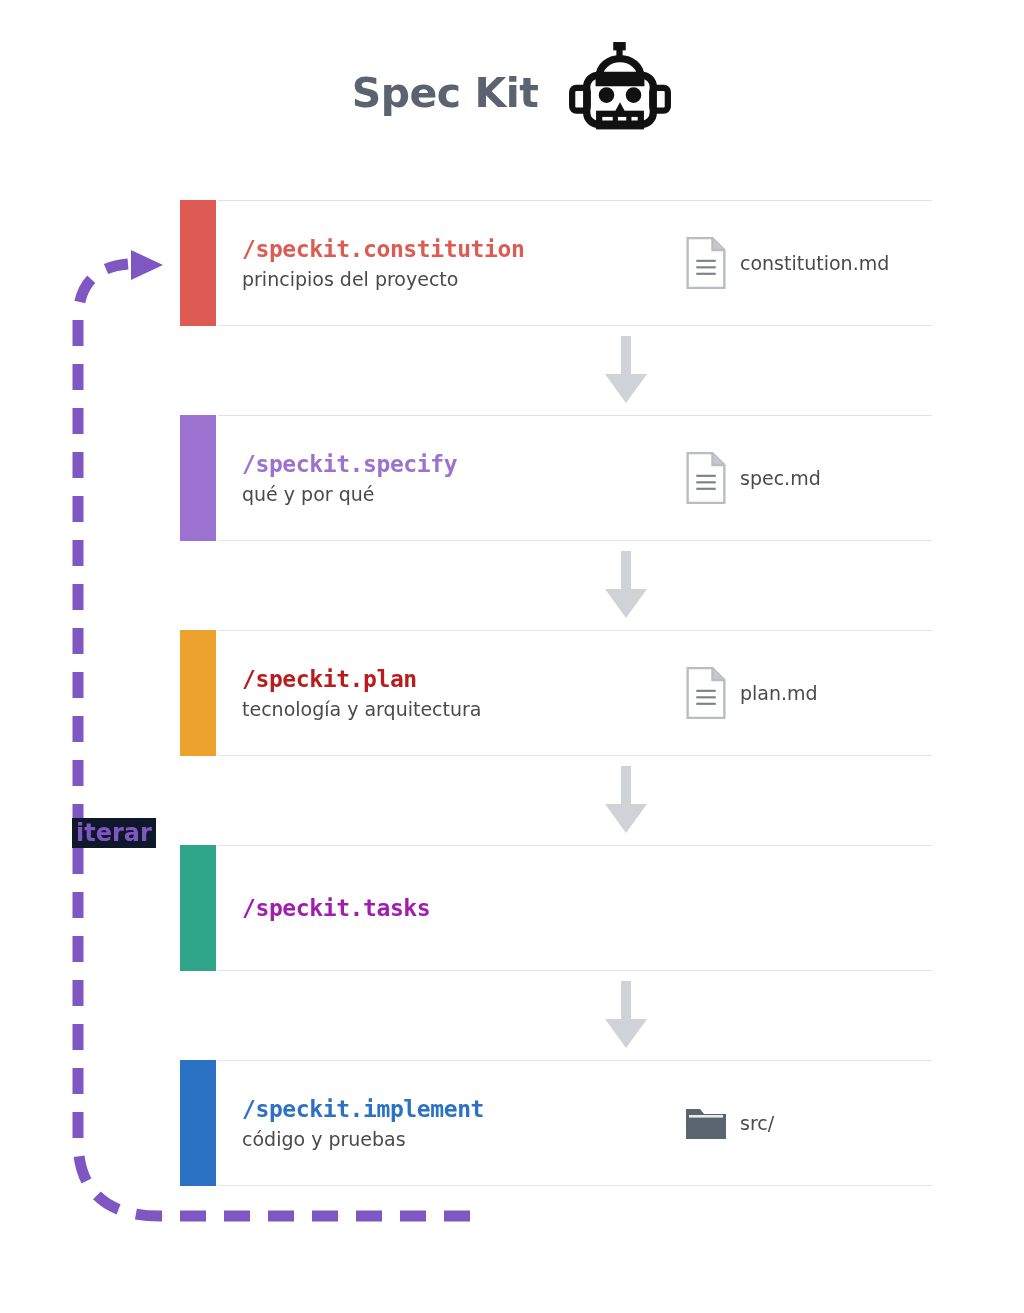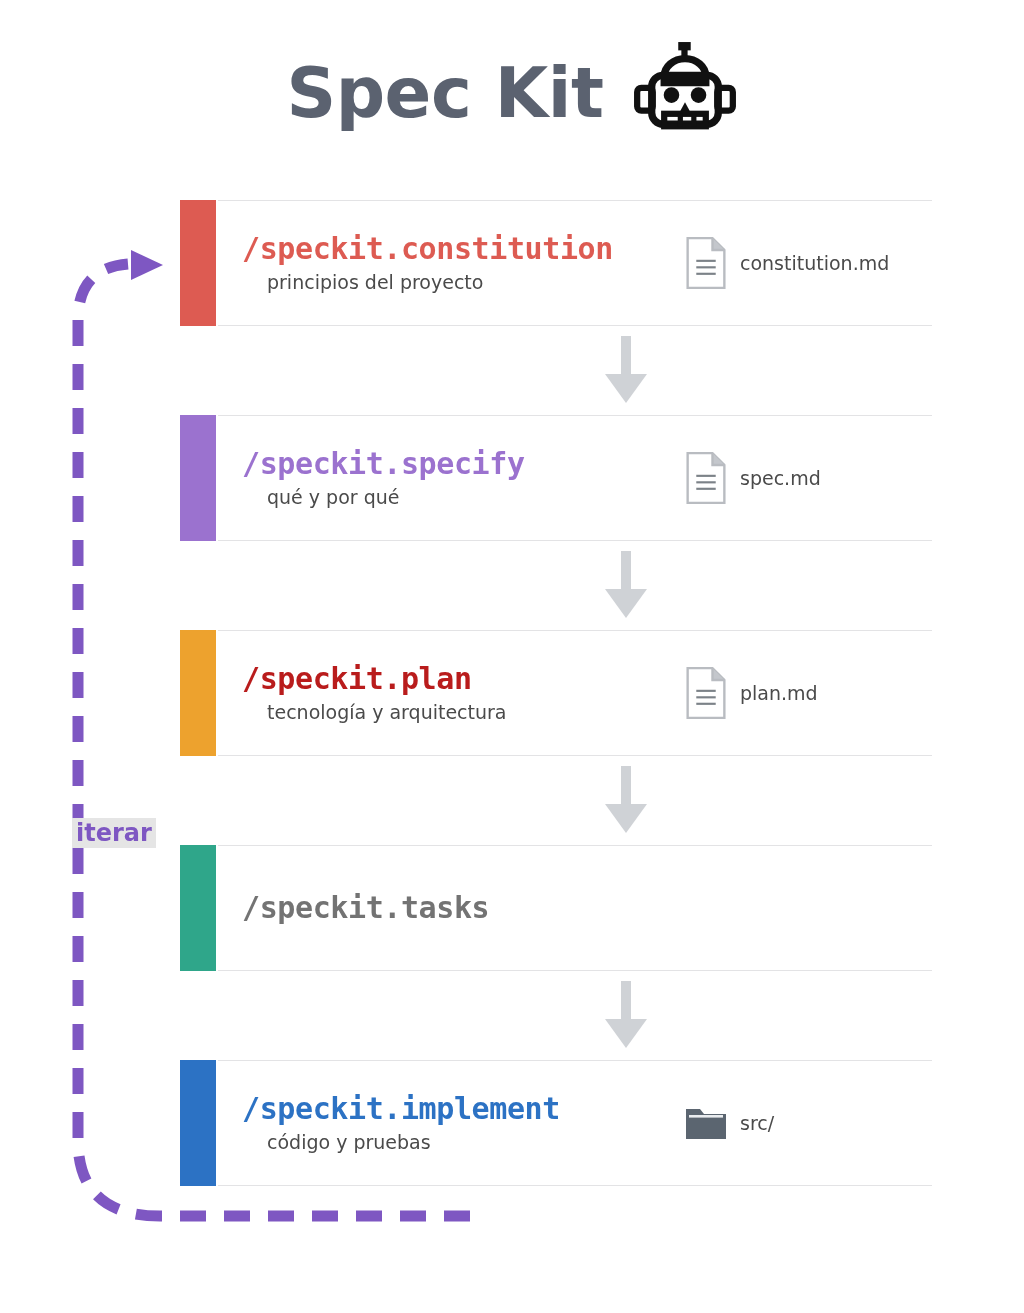--- a/index.html
+++ b/index.html
@@ -26,21 +26,21 @@
     left: 0;
     width: 1024px;
     height: 110px;
     display: flex;
     align-items: center;
     justify-content: center;
     gap: 30px;
   }
   .title-text {
     font-family: "DejaVu Sans", sans-serif;
-    font-size: 69px;
+    font-size: 41px;
     font-weight: bold;
     color: #5b6270;
     letter-spacing: -0.5px;
     line-height: 1;
   }
   .robot-icon {
     display: block;
     width: 104px;
     height: 104px;
   }
@@ -90,31 +90,30 @@
   .step-labels {
     flex: 1;
     display: flex;
     flex-direction: column;
     justify-content: center;
     gap: 9px;
   }
 
   .cmd {
     font-family: "DejaVu Sans Mono", monospace;
-    font-size: 30px;
+    font-size: 23px;
     font-weight: bold;
     letter-spacing: -0.4px;
     line-height: 1;
   }
   .desc {
     font-family: "DejaVu Sans", sans-serif;
     font-size: 19px;
     color: #4a4a4a;
     line-height: 1;
-    margin-left: 25px;
   }
 
   .artifact {
     display: flex;
     align-items: center;
     gap: 12px;
     width: 248px;
     flex: 0 0 248px;
   }
   .artifact-name {
@@ -147,21 +146,21 @@
   }
   .iterar-label {
     position: absolute;
     left: 72px;
     top: 818px;
     font-family: "DejaVu Sans", sans-serif;
     font-size: 24px;
     font-weight: bold;
     color: #7e57c2;
     line-height: 1;
-    background: #e5e5e5;
+    background: #0f172a;
     padding: 3px 4px;
   }
 </style>
 </head>
 <body>
 
 <div id="page">
 
   <div class="header">
     <div class="title-text">Spec Kit</div>
@@ -290,21 +289,21 @@
           <rect x="18" y="0" width="10" height="40" fill="#cfd2d6"></rect>
           <path d="M2 38 H44 L23 67 Z" fill="#cfd2d6"></path>
         </svg>
       </span>
     </div>
 
     <div class="step-row">
       <div class="color-bar" style="background:#2fa68a"></div>
       <div class="step-body">
         <div class="step-labels">
-          <div class="cmd" style="color:#737373">/speckit.tasks</div>
+          <div class="cmd" style="color:#a21caf">/speckit.tasks</div>
         </div>
       </div>
     </div>
 
     <div class="connector">
       <span>
         <svg width="46" height="70" viewBox="0 0 46 70" xmlns="http://www.w3.org/2000/svg">
           <rect x="18" y="0" width="10" height="40" fill="#cfd2d6"></rect>
           <path d="M2 38 H44 L23 67 Z" fill="#cfd2d6"></path>
         </svg>

